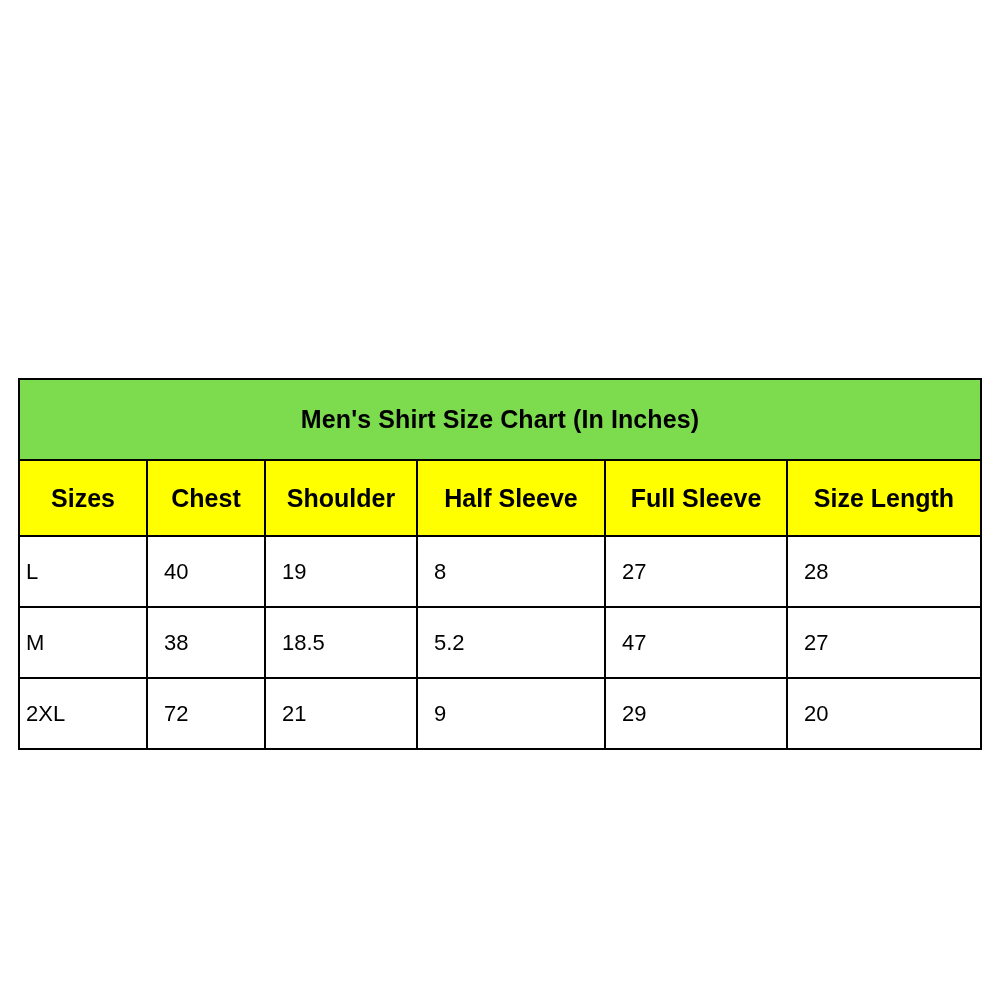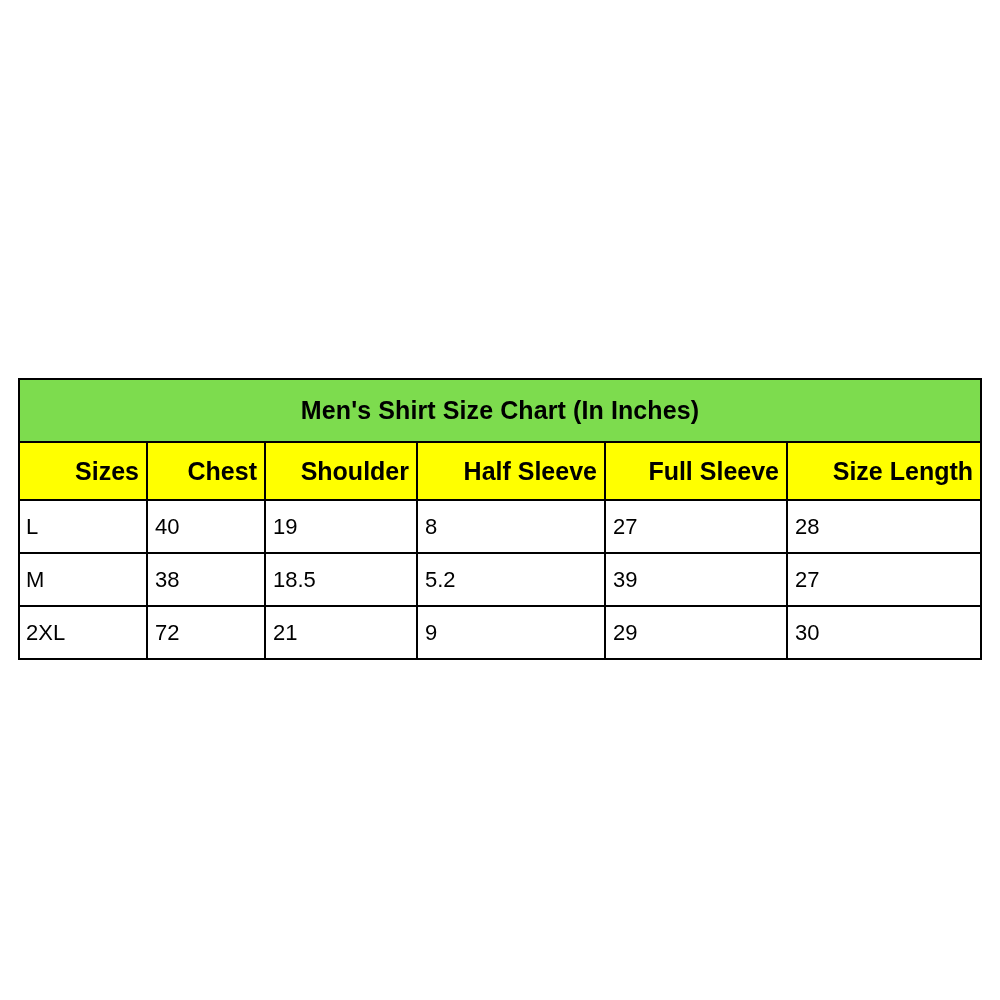--- a/index.html
+++ b/index.html
@@ -25,21 +25,21 @@
   table.size-chart {
     width: 962px;
     border-collapse: collapse;
     table-layout: fixed;
     background: #ffffff;
   }
 
   table.size-chart td,
   table.size-chart th {
     border: 2px solid #000000;
-    padding: 7px;
+    padding: 16px;
     margin: 0;
   }
 
   .title-cell {
     background: #7ed957;
     background: #7ddc4e;
     text-align: center;
     font-weight: bold;
     font-size: 25px;
     color: #000000;
@@ -48,21 +48,21 @@
     letter-spacing: 0.1px;
   }
 
   .head-cell {
     background: #ffff00;
     font-weight: bold;
     font-size: 25px;
     color: #000000;
     height: 42px;
     line-height: 42px;
-    text-align: right;
+    text-align: center;
     padding-left: 6px;
   }
 
   .data-cell {
     font-size: 22px;
     color: #000000;
     height: 37px;
     line-height: 37px;
     background: #ffffff;
   }
@@ -110,26 +110,26 @@
         <td class="data-cell">19</td>
         <td class="data-cell">8</td>
         <td class="data-cell">27</td>
         <td class="data-cell">28</td>
       </tr>
       <tr>
         <td class="data-cell size-label">M</td>
         <td class="data-cell">38</td>
         <td class="data-cell">18.5</td>
         <td class="data-cell">5.2</td>
-        <td class="data-cell">39</td>
+        <td class="data-cell">47</td>
         <td class="data-cell">27</td>
       </tr>
       <tr>
         <td class="data-cell size-label">2XL</td>
         <td class="data-cell">72</td>
         <td class="data-cell">21</td>
         <td class="data-cell">9</td>
         <td class="data-cell">29</td>
-        <td class="data-cell">30</td>
+        <td class="data-cell">20</td>
       </tr>
     </tbody>
   </table>
 </div>
 
 </body></html>

